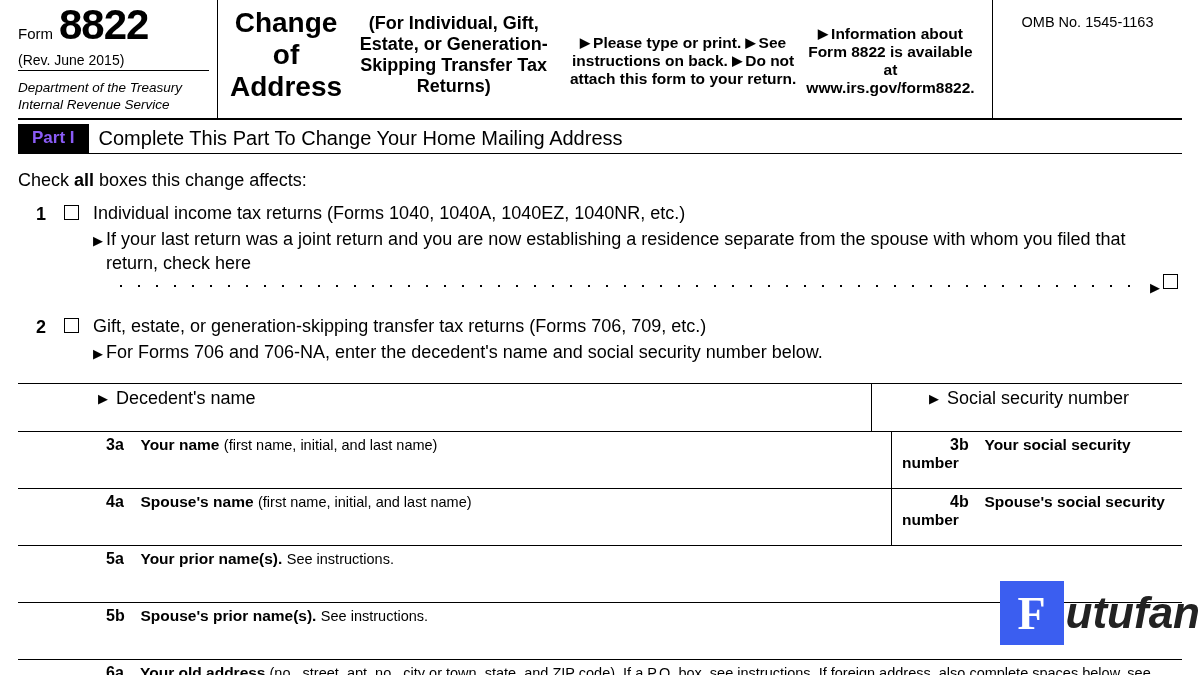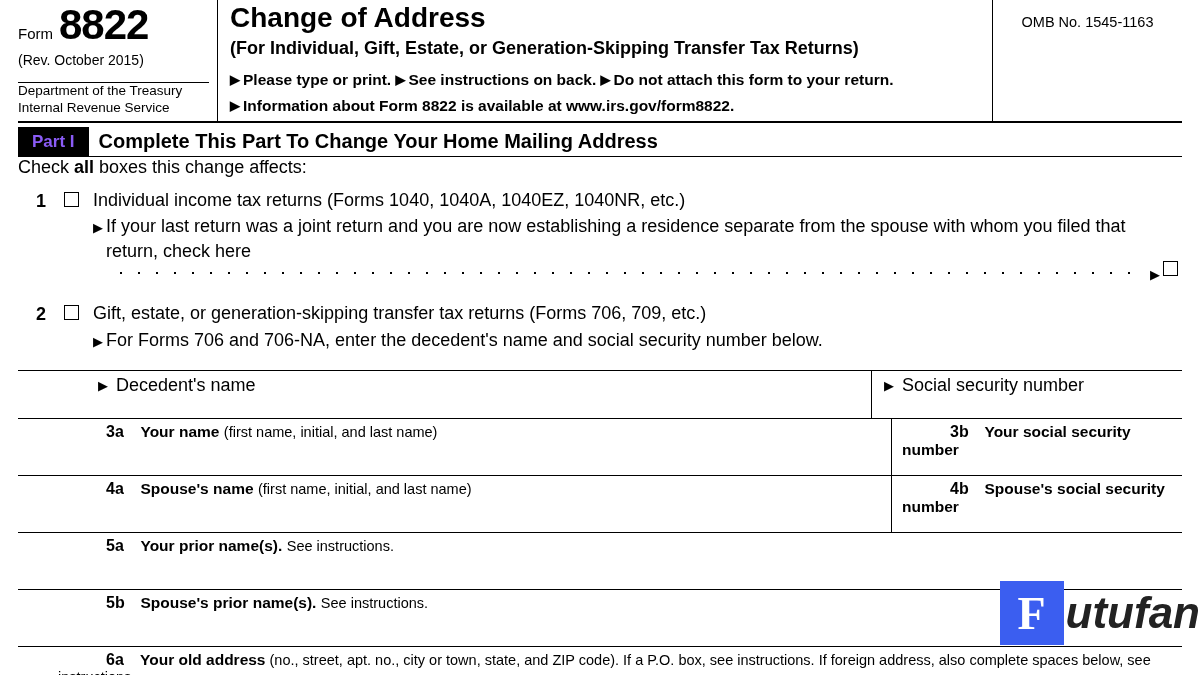--- a/index.html
+++ b/index.html
@@ -26,28 +26,28 @@
     border-right: 1.5px solid #000;
     padding: 4px 8px 4px 0;
     display: flex;
     flex-direction: column;
     justify-content: flex-start;
   }
   .form-line { display: flex; align-items: baseline; gap: 6px; }
   .form-word { font-size: 15px; }
   .form-num { font-size: 42px; font-weight: 900; letter-spacing: -1px; line-height: 1; }
   .rev { font-size: 14px; margin-top: 6px; }
-  .dept { font-size: 13.5px; margin-top: 14px; line-height: 1.25; border-top: 1px solid #000; padding-top:0;}
+  .dept { font-size: 13.5px; margin-top: 2px; line-height: 1.25; border-top: 1px solid #000; padding-top:9px;font-style:italic;}
   .header-mid {
     flex: 1;
     text-align: center;
     padding: 2px 12px 6px;
     display: flex;
-    flex-direction: column;
-    align-items: flex-start;
+    flex-direction: row;
+    align-items: center;
   }
   .title { font-size: 28px; font-weight: 800; margin: 0 0 4px; }
   .subtitle { font-size: 18px; font-weight: 700; margin-bottom: 4px; }
   .instr-line { font-size: 15.5px; font-weight: 700; margin-top: 8px; }
   .tri { display:inline-block; margin-right:3px; font-size:13px; vertical-align:1px;}
   .header-right {
     width: 190px;
     border-left: 1.5px solid #000;
     display: flex;
     align-items: flex-start;
@@ -64,25 +64,25 @@
   .part-badge {
     background: #000;
     color: #8b5cf6;
     font-weight: 800;
     font-size: 17px;
     padding: 3px 14px;
     display: flex;
     align-items: center;
   }
   .part-title {
-    font-weight: 700;
+    font-weight: 400;
     font-size: 20px;
     padding: 3px 10px;
   }
-  .check-instr { font-size: 18px; margin: 0 0 10px 0; }
+  .check-instr { font-size: 18px; margin: 16px 0 10px 0; }
   .item {
     display: flex;
     align-items: flex-start;
     margin: 6px 0 18px 18px;
     font-size: 18px;
     line-height: 1.35;
   }
   .item-num { width: 28px; font-weight: 700; padding-top:1px;}
   .cb {
     width: 15px; height: 15px; border: 1.5px solid #000; margin-top: 4px; margin-right: 14px; flex-shrink:0;
@@ -104,21 +104,21 @@
     min-width:40px;
     display:inline-block;
   }
   .dec-row {
     display:flex;
     border-top:1px solid #000;
     margin-top:4px;
     font-size:18px;
   }
   .dec-left { flex:1; padding:4px 8px 22px 80px; border-right:1px solid #000;}
-  .dec-right { width:310px; padding:4px 8px 22px 12px;}
+  .dec-right { width:310px; padding:4px 8px 22px 12px;text-align:center;}
   .field-row {
     display:flex;
     border-top:1.5px solid #000;
   }
   .field-left {
     flex:1;
     border-right:1.5px solid #000;
     padding:4px 8px 2px 40px;
   }
   .field-right {
@@ -159,21 +159,21 @@
 <body>
 
 <div class="form">
 
   <div class="header-row">
     <div class="header-left">
       <div class="form-line">
         <span class="form-word">Form</span>
         <span class="form-num">8822</span>
       </div>
-      <div class="rev">(Rev. October 2015)</div>
+      <div class="rev">(Rev. June 2015)</div>
       <div class="dept">
         <div>Department of the Treasury</div>
         <div>Internal Revenue Service</div>
       </div>
     </div>
     <div class="header-mid">
       <div class="title">Change of Address</div>
       <div class="subtitle">(For Individual, Gift, Estate, or Generation-Skipping Transfer Tax Returns)</div>
       <div class="instr-line">
         <span class="tri">▶</span><span>Please type or print.</span>

